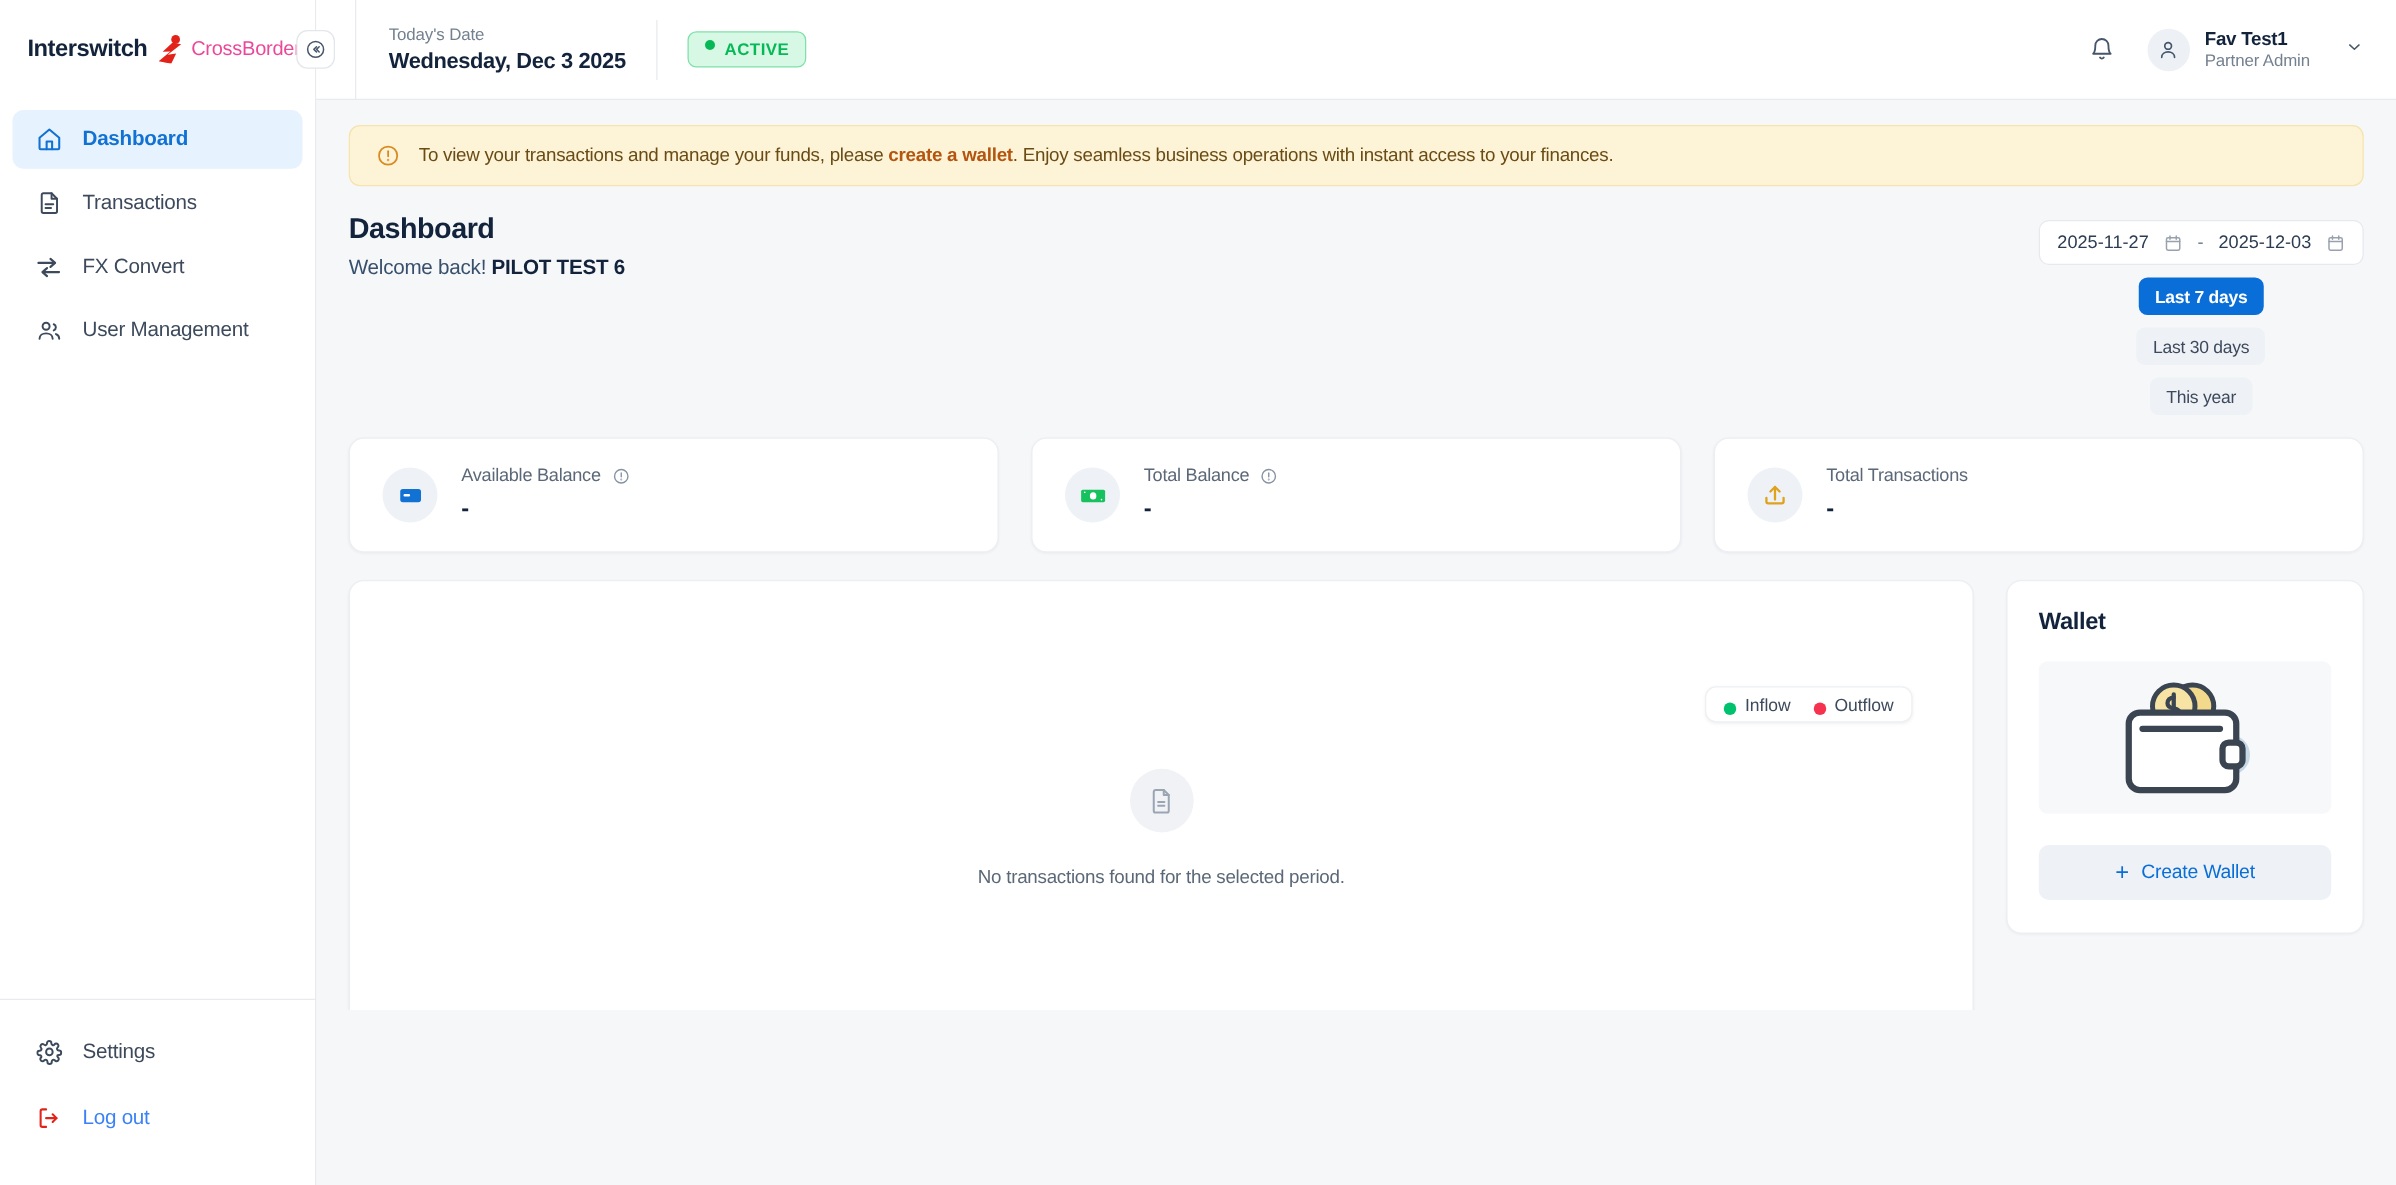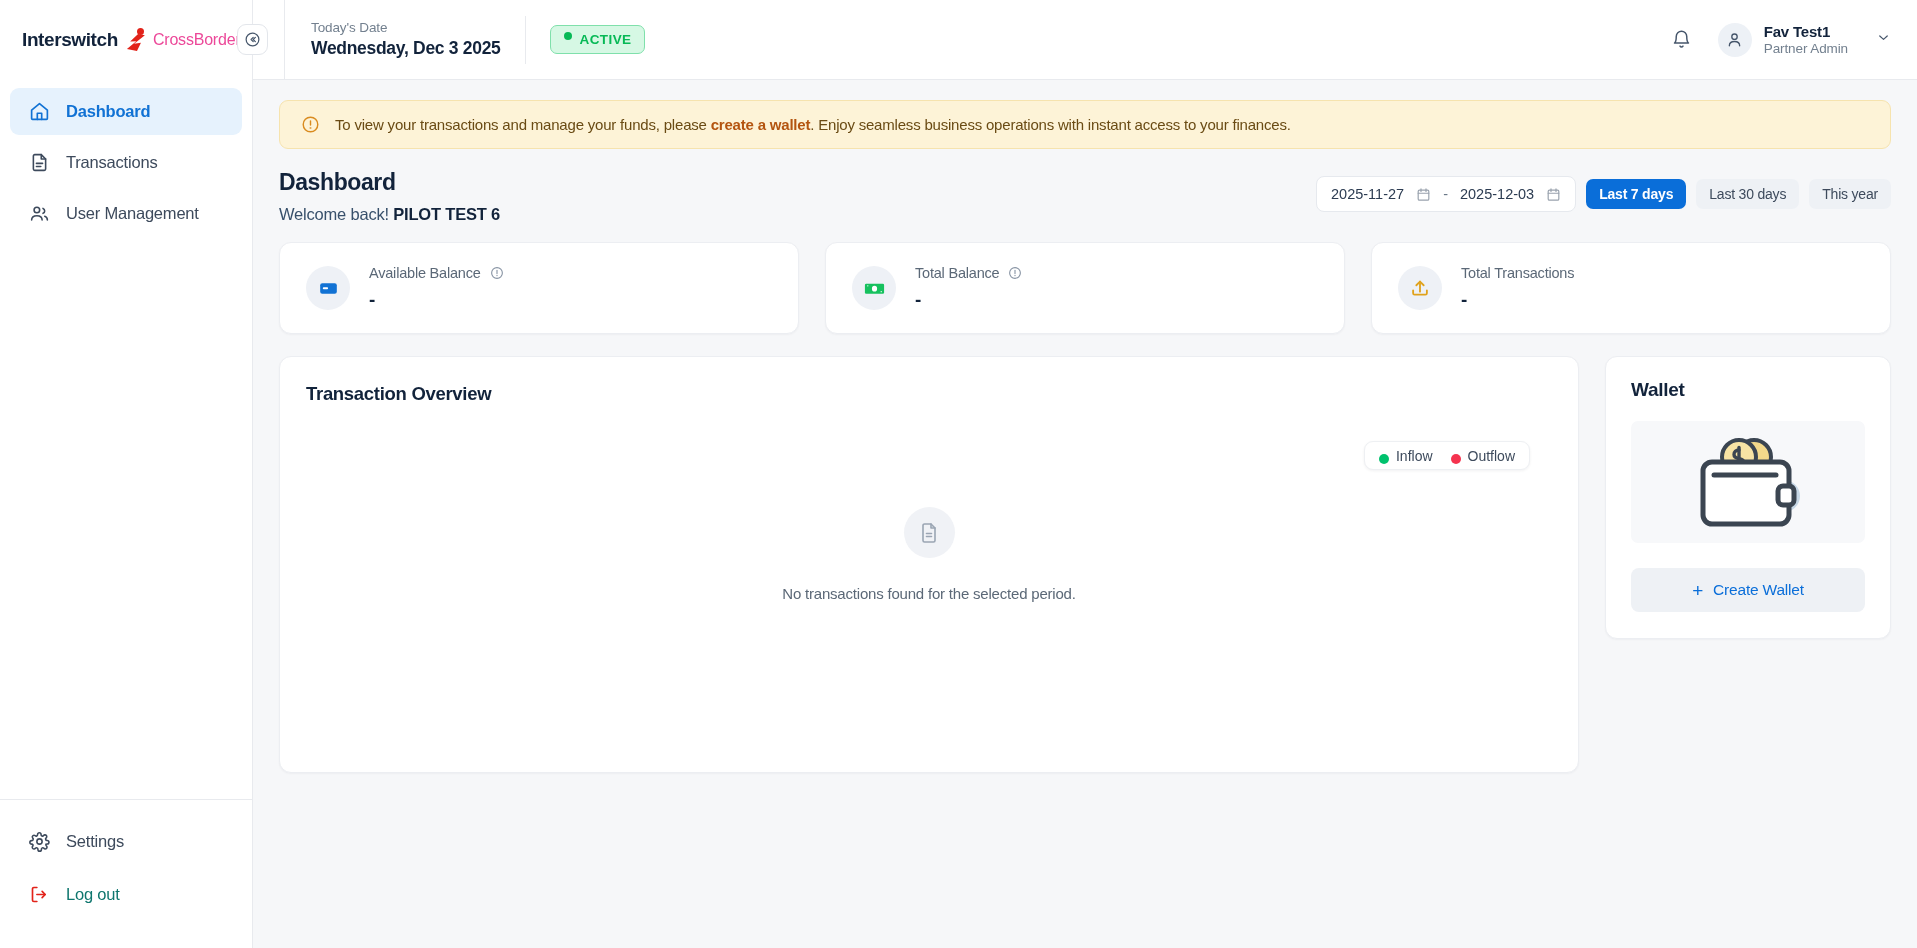--- a/index.html
+++ b/index.html
@@ -38,21 +38,21 @@
     padding: 0 18px; border-radius: 9px; cursor: pointer;
     font-size: 16.5px; color: #3d4a5c; letter-spacing: -0.2px;
   }
   .nav-item .ico { width: 22px; height: 22px; display:flex; align-items:center; justify-content:center; flex:0 0 22px;}
   .nav-item.active { background: #e6f2fd; color: #1172d4; font-weight: 700; }
   .nav-item.active .ico svg { stroke: #1172d4; }
   .nav-item .ico svg { stroke: #3d4a5c; }
 
   .nav-spacer { flex: 1; }
   .nav-bottom { border-top: 1px solid #e8eaee; padding: 18px 10px 30px 10px; display:flex; flex-direction:column; gap: 6px;}
-  .nav-item.logout { color: #0f766e; }
+  .nav-item.logout { color: #3b82f6; }
   .nav-item.logout .ico svg { stroke: #e2231a; }
 
   
   .main { flex: 1; height: 808px; display: flex; flex-direction: column; min-width: 0; }
 
   .topbar {
     height: 80px; background: #ffffff; border-bottom: 1px solid #e8eaee;
     display: flex; align-items: center; padding: 0 26px 0 0; flex: 0 0 80px;
   }
   .collapse-btn {
@@ -88,21 +88,21 @@
     font-size: 15px; color: #6a4b14; letter-spacing:-0.2px;
   }
   .alert a { color:#b4540f; font-weight:700; text-decoration:none;margin-top:41px; }
 
   .page-head { display:flex; align-items:flex-start; margin-top: 20px; }
   .page-title { font-size: 23px; font-weight: 700; color: #12233b; letter-spacing:-0.4px; }
   .welcome { font-size: 16.5px; color: #38506b; margin-top: 9px; letter-spacing:-0.2px; }
   .welcome b { font-weight: 700; color:#12233b; }
   .head-spacer { flex:1; }
 
-  .filters { display:flex; align-items:center; gap:10px; margin-top: 7px; }
+  .filters { display:flex; align-items:center; gap:10px; margin-top: 7px; flex-direction: column; }
   .daterange {
     background:#fff; border:1px solid #e6e9ee; border-radius:8px; height:36px;
     display:flex; align-items:center; padding: 0 14px; gap:12px; font-size:14.5px; color:#2c3c52;
   }
   .daterange .dash { color:#6b7888; }
   .cal { width:15px;height:15px; opacity:.55; cursor:pointer;}
   .range-btn {
     height:30px; padding: 0 13px; border-radius:7px; font-size:14px;
     display:flex;align-items:center; cursor:pointer; color:#3d4a5c; background:#eef1f5; letter-spacing:-0.2px;
   }
@@ -182,20 +182,31 @@
       </div>
       <div class="nav-item">
         <span class="ico">
           <svg width="21" height="21" viewBox="0 0 24 24" fill="none" stroke-width="1.8" stroke-linecap="round" stroke-linejoin="round">
               <path d="M14 3H6.5A1.5 1.5 0 0 0 5 4.5v15A1.5 1.5 0 0 0 6.5 21h11a1.5 1.5 0 0 0 1.5-1.5V8z"></path>
               <path d="M14 3v5h5"></path>
               <path d="M8.5 13h7M8.5 16.5h5"></path>
             </svg>
         </span>
         <span>Transactions</span>
+      </div>
+      <div class="nav-item">
+        <span class="ico">
+          <svg width="22" height="22" viewBox="0 0 24 24" fill="none" stroke-width="1.9" stroke-linecap="round" stroke-linejoin="round">
+              <path d="M3 8h14"></path>
+              <path d="M13.5 4.5 17.5 8l-4 3.5"></path>
+              <path d="M21 16H7"></path>
+              <path d="M10.5 12.5 6.5 16l4 3.5"></path>
+            </svg>
+        </span>
+        <span>FX Convert</span>
       </div>
       <div class="nav-item">
         <span class="ico">
           <svg width="21" height="21" viewBox="0 0 24 24" fill="none" stroke-width="1.8" stroke-linecap="round" stroke-linejoin="round">
               <circle cx="9" cy="8" r="3.2"></circle>
               <path d="M3 19.5c0-3.2 2.7-5 6-5s6 1.8 6 5"></path>
               <path d="M16 6.2a3 3 0 0 1 0 5.6"></path>
               <path d="M18 15.2c2 .7 3 2.2 3 4.3"></path>
             </svg>
         </span>
@@ -371,21 +382,20 @@
               <span>Total Transactions</span>
             </span>
             <div class="stat-value">-</div>
           </span>
         </div>
       </div>
 
       <div class="lower">
 
         <section class="overview">
-          <div class="overview-title">Transaction Overview</div>
 
           <div class="legend">
             <span class="legend-item">
               <span class="legend-dot" style="background:#00c26e"></span>
               <span>Inflow</span>
             </span>
             <span class="legend-item">
               <span class="legend-dot" style="background:#f5334f"></span>
               <span>Outflow</span>
             </span>

